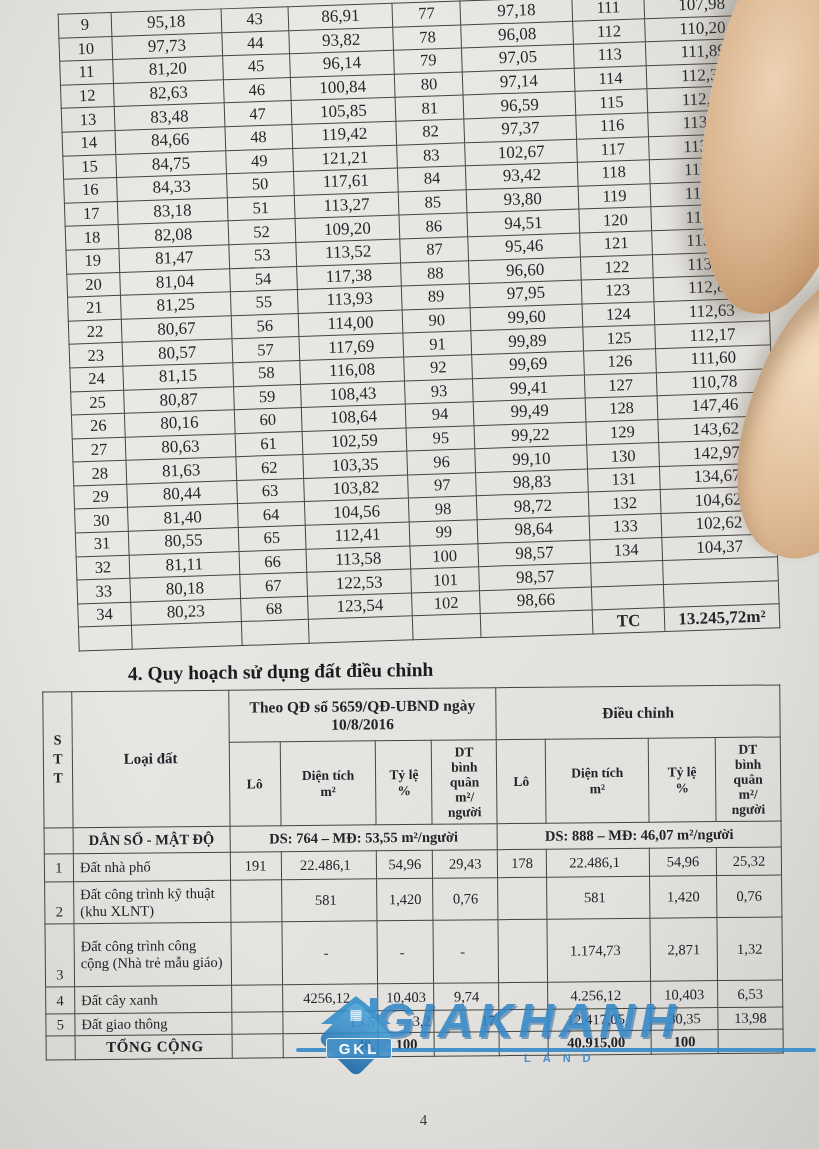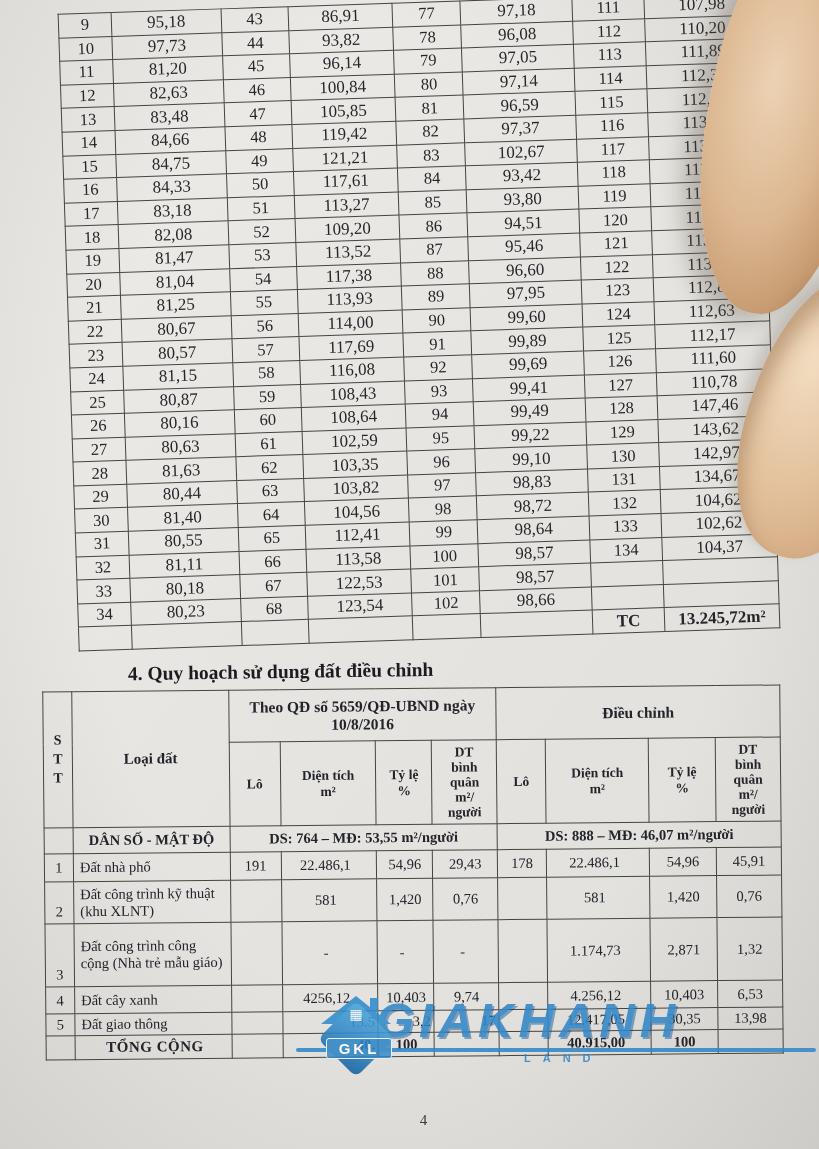--- a/index.html
+++ b/index.html
@@ -424,21 +424,21 @@
         <tr style="height: 28px;">
           <td class="a-c">1</td>
           <td class="ld">Đất nhà phố</td>
           <td class="a-c">191</td>
           <td class="a-r">22.486,1</td>
           <td class="a-c">54,96</td>
           <td class="a-c">29,43</td>
           <td class="a-c">178</td>
           <td class="a-r">22.486,1</td>
           <td class="a-c">54,96</td>
-          <td class="a-c">45,91</td>
+          <td class="a-c">25,32</td>
         </tr>
         <tr style="height: 42px;">
           <td class="a-c v-b">2</td>
           <td class="ld">Đất công trình kỹ thuật (khu XLNT)</td>
           <td class="a-c"></td>
           <td class="a-r">581</td>
           <td class="a-c">1,420</td>
           <td class="a-c">0,76</td>
           <td class="a-c"></td>
           <td class="a-r">581</td>

